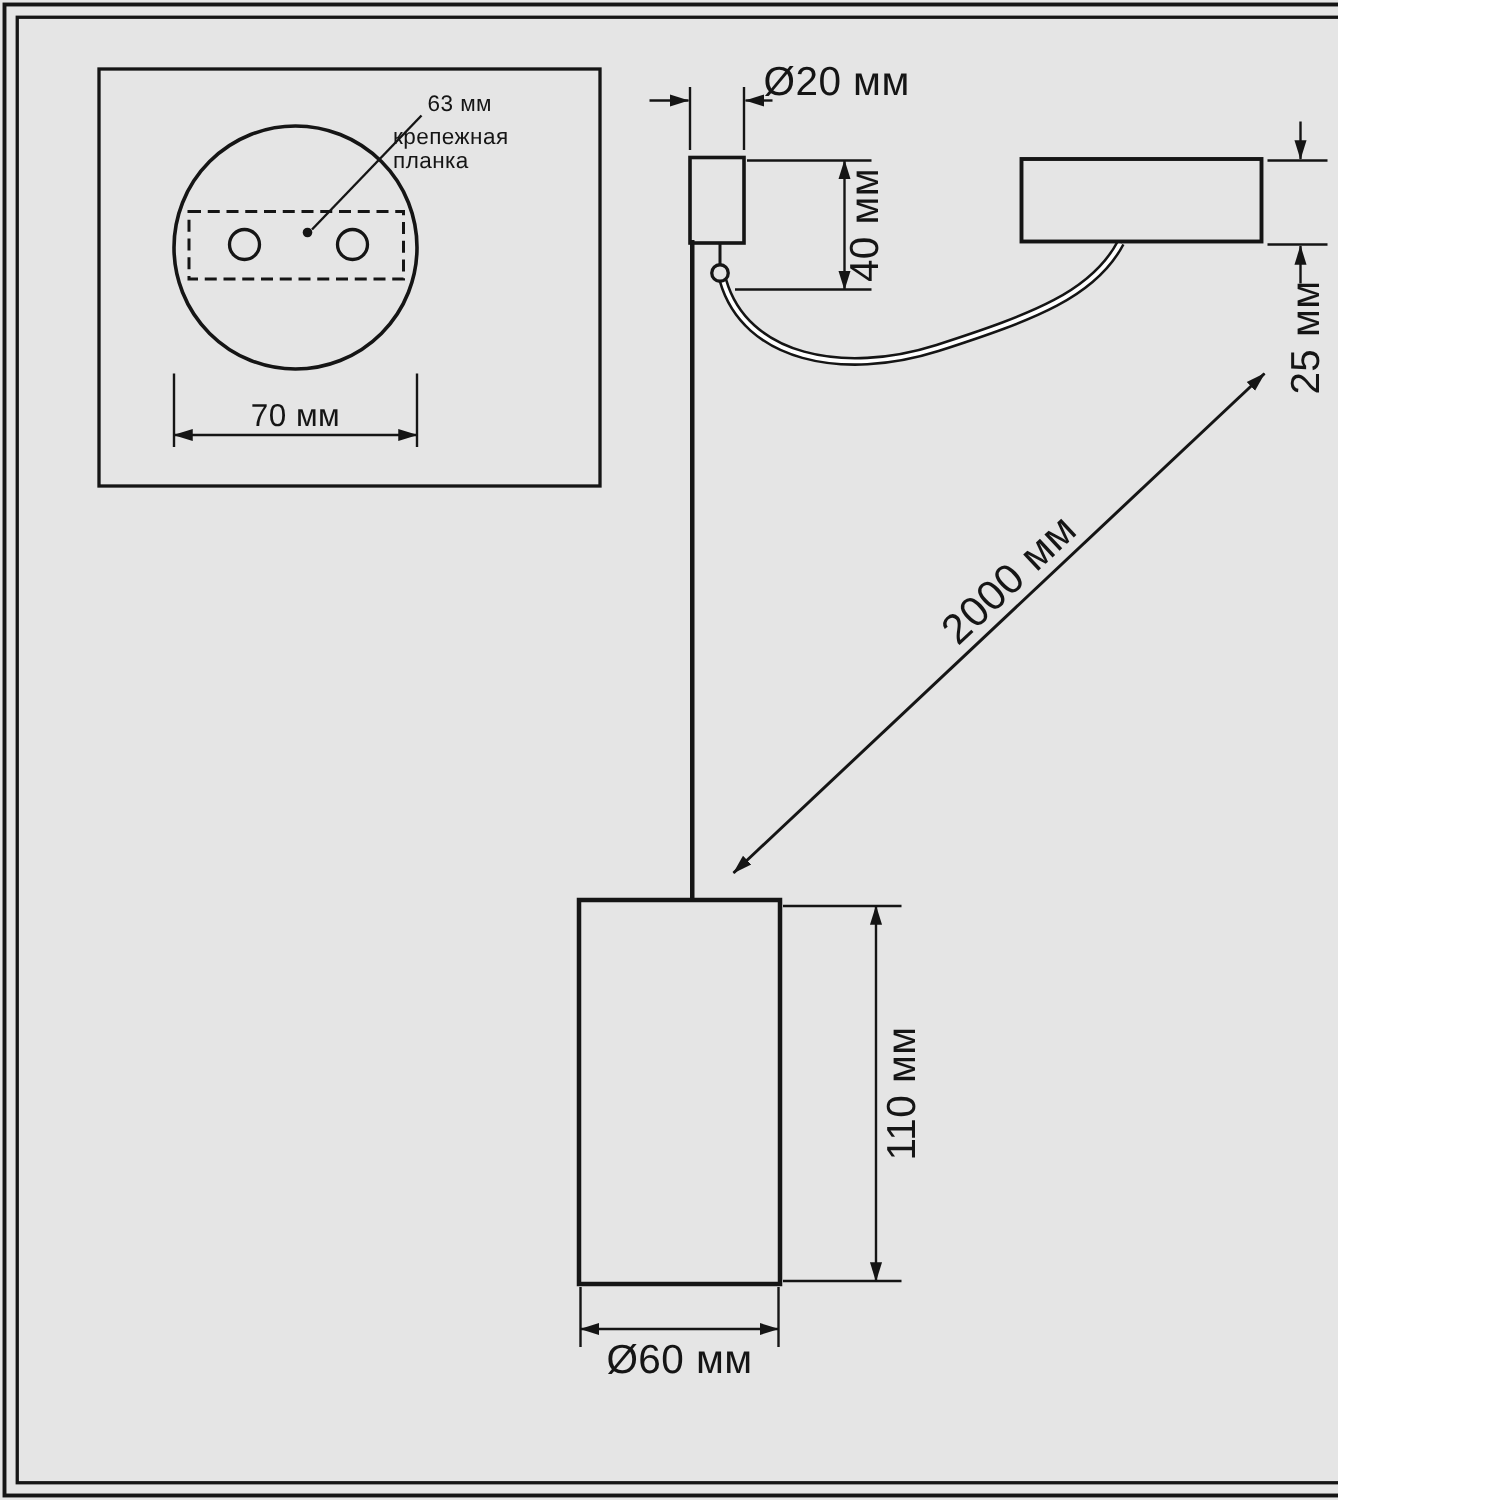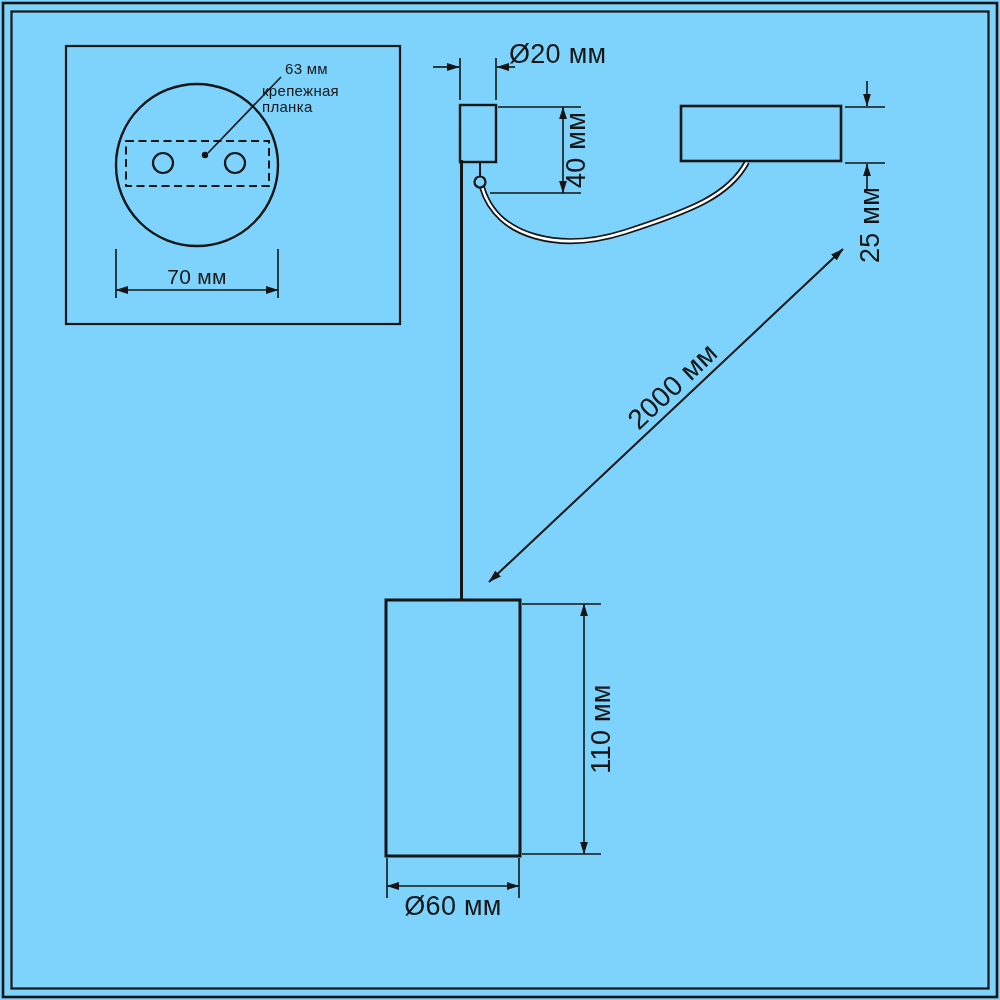--- a/index.html
+++ b/index.html
@@ -1,16 +1,16 @@
 <!DOCTYPE html>
 <html><head>
 <meta charset="utf-8">
 <style>
   html,body{margin:0;padding:0;background:#ffffff}
-  .stage{width:1000px;height:1000px;position:relative;background:#7dd3fc;overflow:hidden}
+  .stage{width:892px;height:1000px;position:relative;background:#e5e5e5;overflow:hidden}
   svg{display:block}
   text{font-family:"Liberation Sans","DejaVu Sans",sans-serif;fill:#151515;letter-spacing:0.3px}
   .ln{stroke:#151515;fill:none;stroke-linecap:butt}
 </style>
 </head>
 <body>
 
 <div class="stage">
 <svg width="1000" height="1000" viewBox="0 0 1000 1000">
   <defs>

